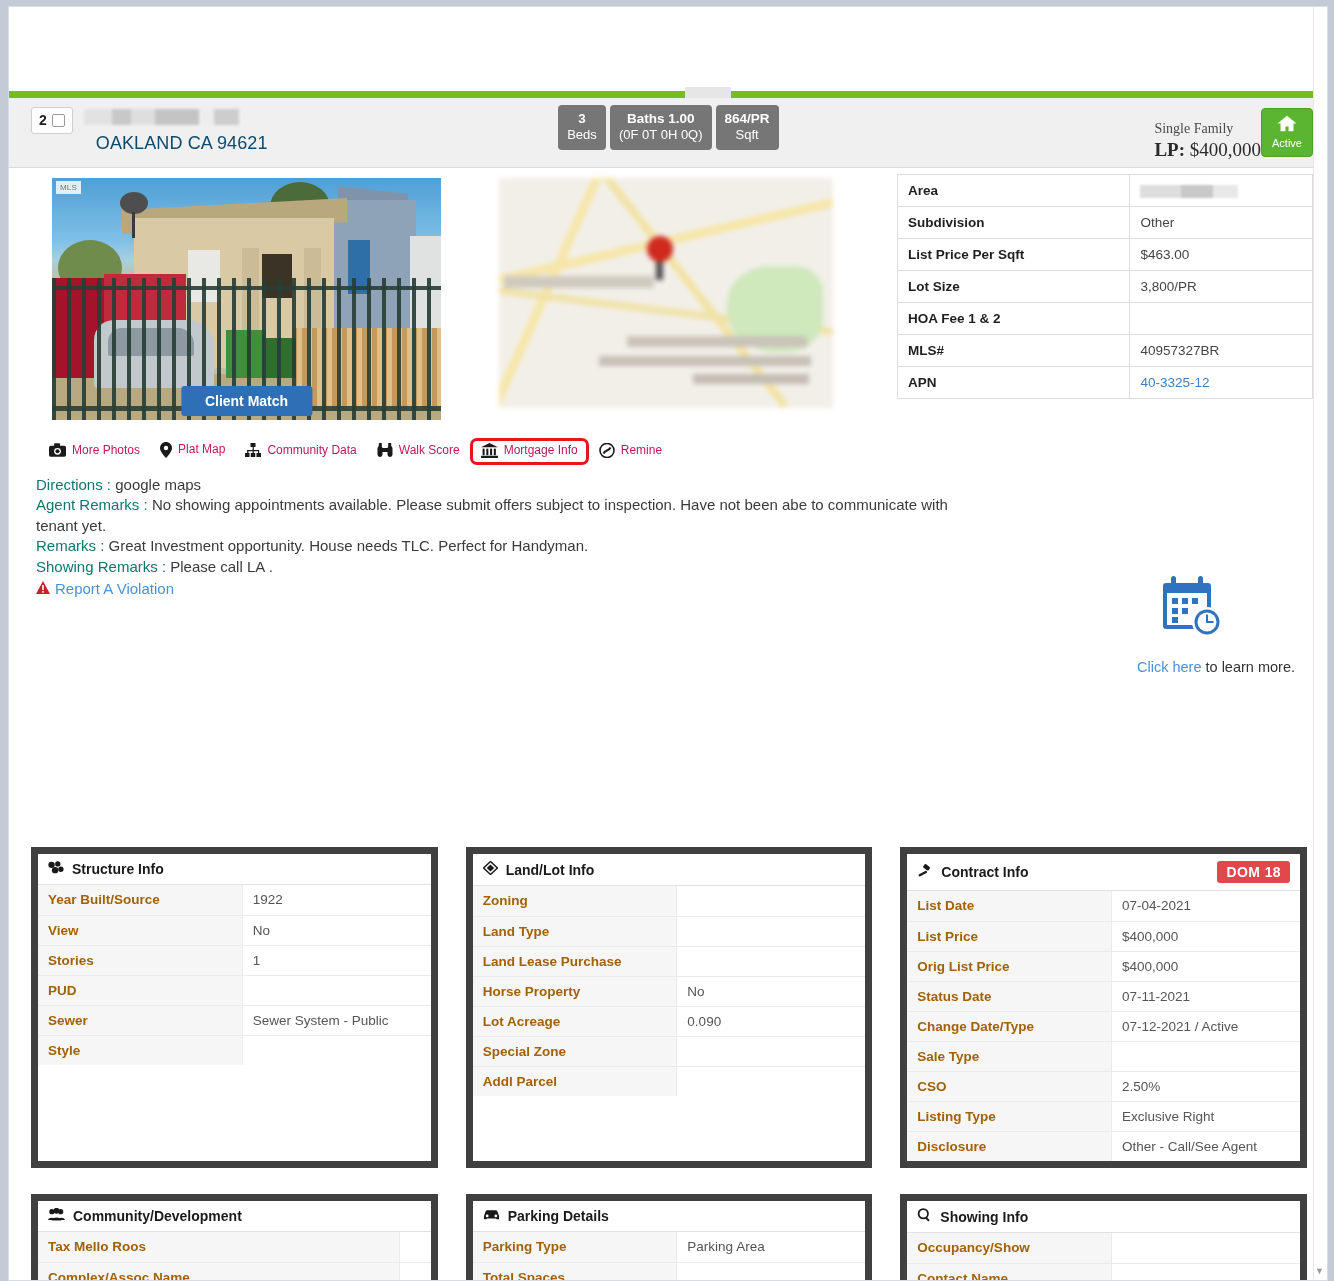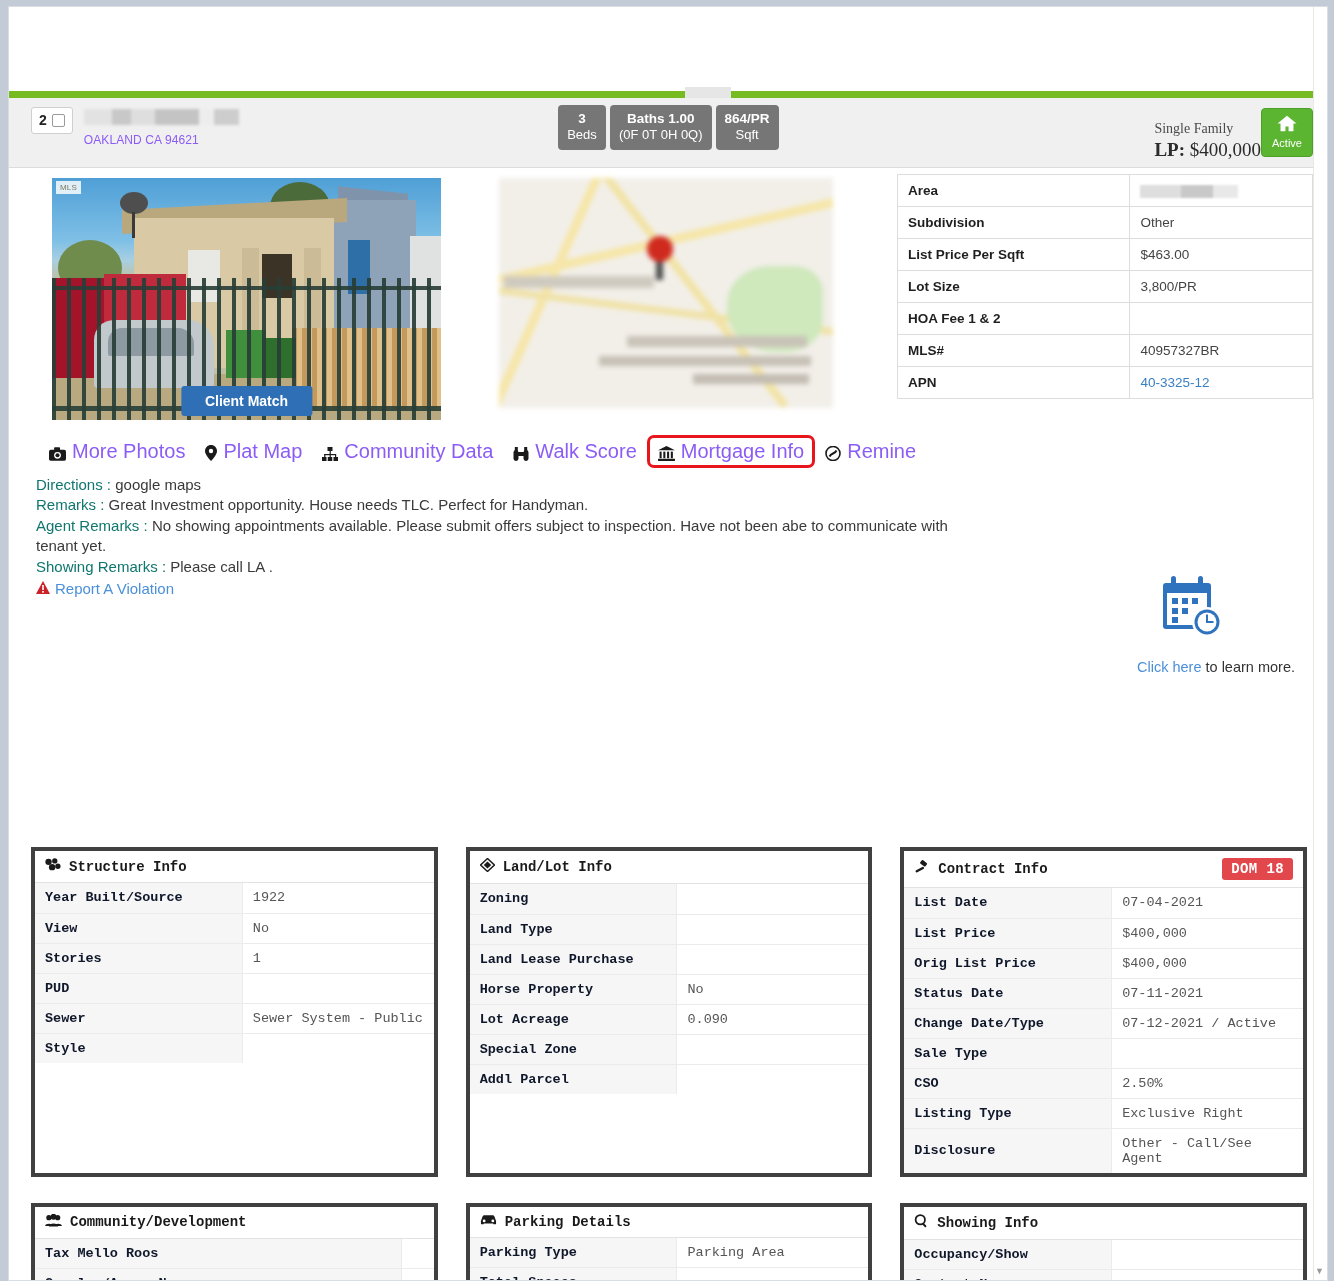--- a/index.html
+++ b/index.html
@@ -69,24 +69,25 @@
     display: inline-block;
   }
   .addr-text { margin-left: 11px; }
   .addr-redact {
     width: 155px; height: 16px;
     background: linear-gradient(90deg,#e2e2e2 0 18%, #c8c8c8 18% 30%, #dedede 30% 46%, #c4c4c4 46% 74%, #ededed 74% 84%, #cdcdcd 84% 100%);
     filter: blur(1.4px);
     margin-top: 2px;
   }
   .addr-line {
-    font-size: 12px;
-    color: #8b5cf6;
+    font-size: 18px;
+    color: #0c4a6e;
     margin-top: 8px;
     letter-spacing: 0.1px;
+    margin-left: 12px;
   }
 
   .badges {
     position: absolute;
     left: 549px; top: 7px;
     display: flex; gap: 4px;
   }
   .badge {
     background: #767676;
     color: #fff;
@@ -225,24 +226,24 @@
   .linkbar {
     position: relative;
     margin: 10px 0 0 30px;
     height: 36px;
     display: flex;
     align-items: center;
     gap: 0px;
   }
   .qlink {
     display: inline-flex;
-    align-items: flex-end;
+    align-items: flex-start;
     gap: 6px;
-    color: #8b5cf6;
-    font-size: 20px;
+    color: #be185d;
+    font-size: 12px;
     padding: 4px 10px;
     text-decoration: none;
     white-space: nowrap;
   }
   .qlink .gi { color: #1a1a1a; font-size: 15px; line-height: 1; }
   .qlink.highlight {
     border: 3px solid #e8151d;
     border-radius: 7px;
     padding: 2px 8px;
   }
@@ -293,22 +294,21 @@
   
   .sections {
     position: absolute;
     left: 0; top: 840px;
     width: 1320px;
     padding: 0 22px;
   }
   .sec-row { display: flex; gap: 28px; }
   .sec {
     flex: 1 1 0;
-    border: 4px solid #404040;
-    font-family: Liberation Mono, monospace;
+    border: 7px solid #404040;
   }
   .sec-head {
     display: flex;
     align-items: center;
     justify-content: space-between;
     padding: 7px 10px;
     border-bottom: 1px solid #e2e2e2;
     background: #fff;
   }
   .sec-head .htxt {
@@ -320,21 +320,21 @@
     color: #fff;
     font-weight: bold;
     font-size: 14px;
     padding: 3px 9px;
     border-radius: 3px;
     letter-spacing: .4px;
   }
   table.sec-tbl { width: 100%; border-collapse: collapse; font-size: 13.5px; }
   table.sec-tbl td { padding: 7px 10px; height: 30px; border-bottom: 1px solid #ebebeb; }
   table.sec-tbl tr:last-child td { border-bottom: none; }
-  table.sec-tbl td.k { font-weight: bold; color: #0f172a; background: #f6f6f6; width: 52%; border-right: 1px solid #ebebeb; }
+  table.sec-tbl td.k { font-weight: bold; color: #a16207; background: #f6f6f6; width: 52%; border-right: 1px solid #ebebeb; }
   table.sec-tbl td.v { color: #555; background: #fff; }
   .sec-row.second { margin-top: 26px; }
   .sec.narrow td.k { width: 92%; }
 
   .scroll-rail {
     position: absolute;
     right: 0; top: 0;
     width: 14px; height: 1275px;
     background: #fff;
     border-left: 1px solid #e8e8e8;
@@ -560,26 +560,26 @@
       <span>Remine</span>
     </a>
   </div>
 
   <div class="remarks">
     <div>
       <span class="lbl">Directions :</span>
       <span>google maps</span>
     </div>
     <div>
+      <span class="lbl">Agent Remarks :</span>
+      <span>No showing appointments available. Please submit offers subject to inspection. Have not been abe to communicate with tenant yet.</span>
+    </div>
+    <div>
       <span class="lbl">Remarks :</span>
       <span>Great Investment opportunity. House needs TLC. Perfect for Handyman.</span>
-    </div>
-    <div>
-      <span class="lbl">Agent Remarks :</span>
-      <span>No showing appointments available. Please submit offers subject to inspection. Have not been abe to communicate with tenant yet.</span>
     </div>
     <div>
       <span class="lbl">Showing Remarks :</span>
       <span>Please call LA .</span>
     </div>
     <a href="#" class="violation">
       <span class="warn">
         <svg width="14" height="13" viewBox="0 0 14 13">
             <path d="M7 0 L14 13 L0 13 Z" fill="#cc2027"></path>
             <rect x="6.2" y="4" width="1.6" height="5" fill="#fff"></rect>

